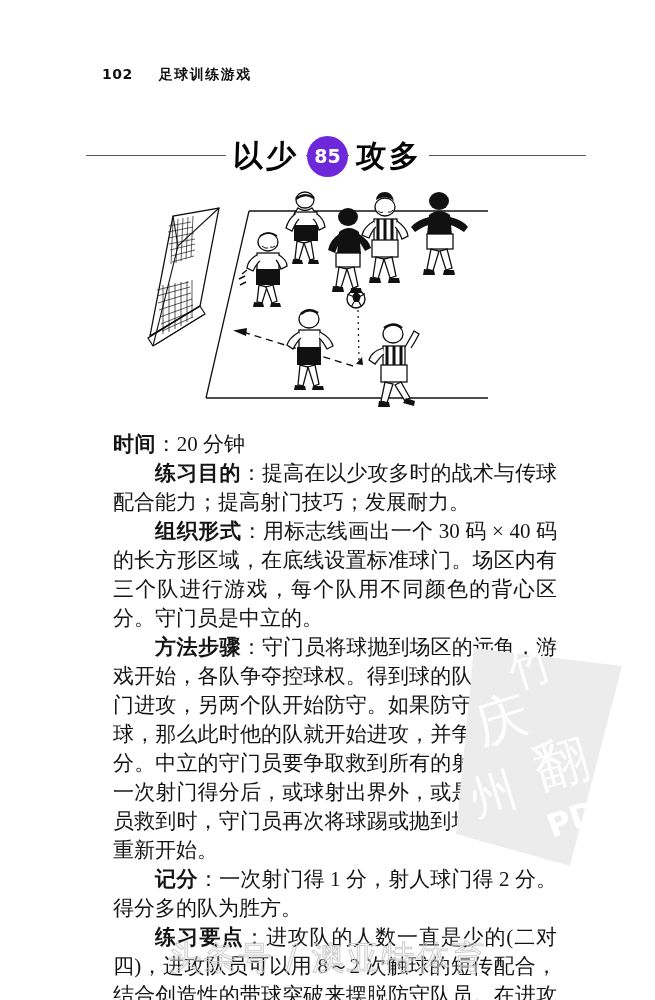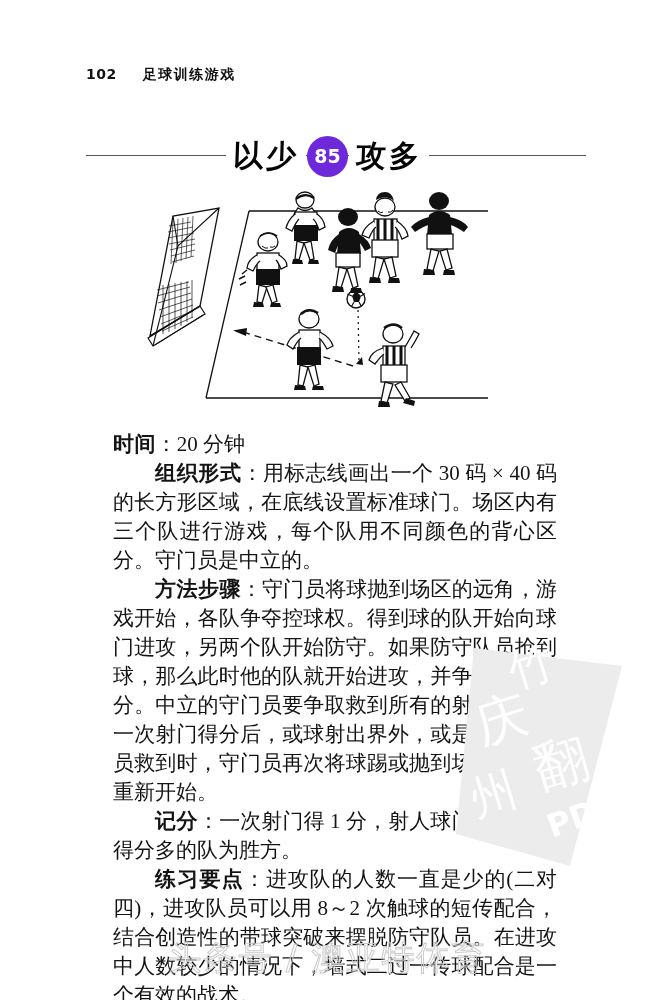--- a/index.html
+++ b/index.html
@@ -12,21 +12,21 @@
   }
   .page{position:absolute;inset:0;}
 
   
   .runhead{
     position:absolute;left:86px;top:66px;
     font-family:"DejaVu Sans","Liberation Sans",sans-serif;
     font-weight:bold;font-size:14px;color:#111;
     letter-spacing:.5px;white-space:nowrap;
   }
-  .runhead .folio{margin-right:14px;}
+  .runhead .folio{margin-right:14px;margin-left:16px;}
   .runhead .booktitle{letter-spacing:1.5px;margin-left:12px;}
 
   
   .title-band{
     position:absolute;left:0;top:130px;width:655px;height:52px;
   }
   .title-rule{
     position:absolute;left:86px;top:25px;width:500px;height:1px;
     background:#3a3a3a;opacity:.85;
   }
@@ -251,20 +251,21 @@
         <path d="M242 196 l-4 19 6 2 6 -19 Z" fill="#fff"></path>
         <path d="M258 196 l9 16 -5 3 -10 -16 Z" fill="#fff"></path>
         <path d="M236 215 l10 1 1 5 -12 0 Z" fill="#111" stroke="none"></path>
         <path d="M263 212 l9 3 -1 5 -11 -3 Z" fill="#111" stroke="none"></path>
       </g>
     </svg>
   </div>
 
   <div class="body">
     <p class="p-noind"><span class="lbl">时间</span><span>：20 分钟</span></p>
+    <p class="p-ind"><span class="lbl">练习目的</span><span>：提高在以少攻多时的战术与传球配合能力；提高射门技巧；发展耐力。</span></p>
     <p class="p-ind"><span class="lbl">组织形式</span><span>：用标志线画出一个 30 码 × 40 码的长方形区域，在底线设置标准球门。场区内有三个队进行游戏，每个队用不同颜色的背心区分。守门员是中立的。</span></p>
     <p class="p-ind"><span class="lbl">方法步骤</span><span>：守门员将球抛到场区的远角，游戏开始，各队争夺控球权。得到球的队开始向球门进攻，另两个队开始防守。如果防守队员抢到球，那么此时他的队就开始进攻，并争取射门得分。中立的守门员要争取救到所有的射门球。在一次射门得分后，或球射出界外，或是球被守门员救到时，守门员再次将球踢或抛到场区的远角重新开始。</span></p>
     <p class="p-ind"><span class="lbl">记分</span><span>：一次射门得 1 分，射人球门得 2 分。得分多的队为胜方。</span></p>
     <p class="p-ind"><span class="lbl">练习要点</span><span>：进攻队的人数一直是少的(二对四)，进攻队员可以用 8～2 次触球的短传配合，结合创造性的带球突破来摆脱防守队员。在进攻中人数较少的情况下，墙式二过一传球配合是一个有效的战术。</span></p>
   </div>
 
   <div class="pdg-wm">
     <svg width="235" height="250" viewBox="0 0 235 250" xmlns="http://www.w3.org/2000/svg">
       <polygon points="22,0 170,18 118,218 4,186" fill="#ececec"></polygon>
       <g fill="#ffffff" font-family="DejaVu Sans, Liberation Sans, sans-serif" opacity="0.95">

